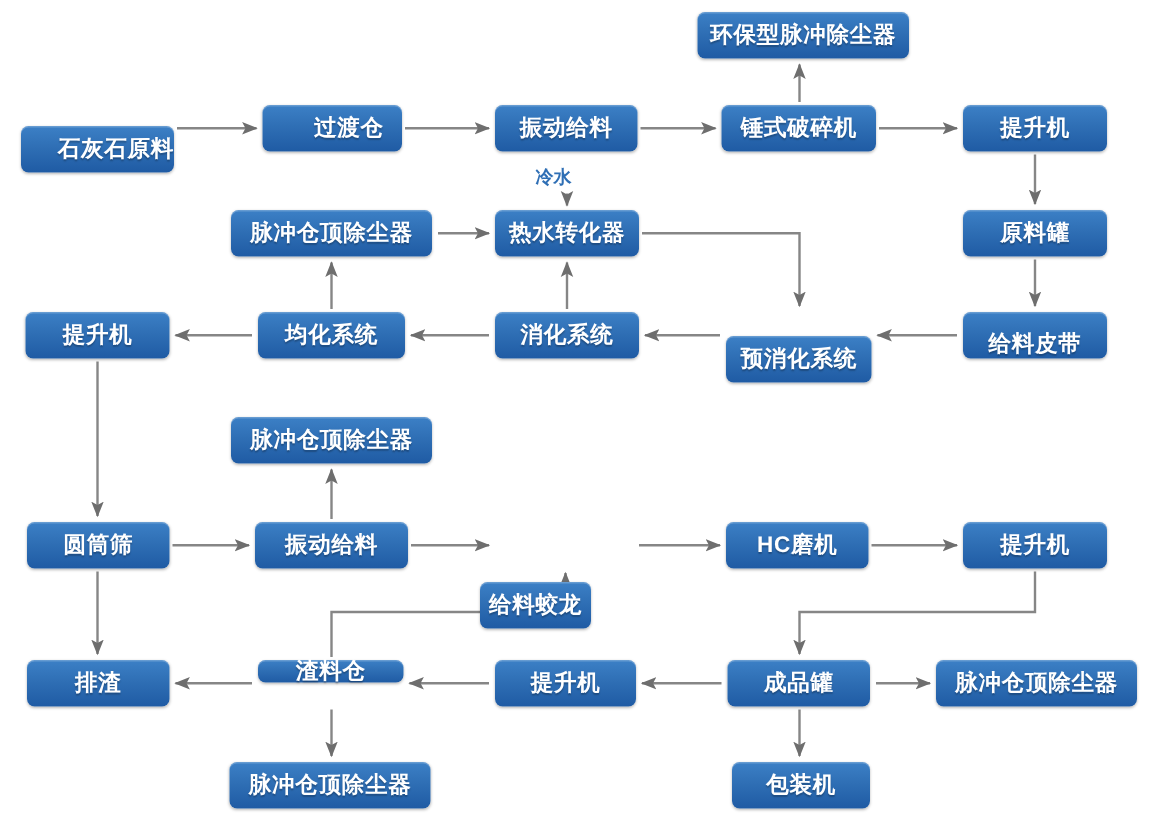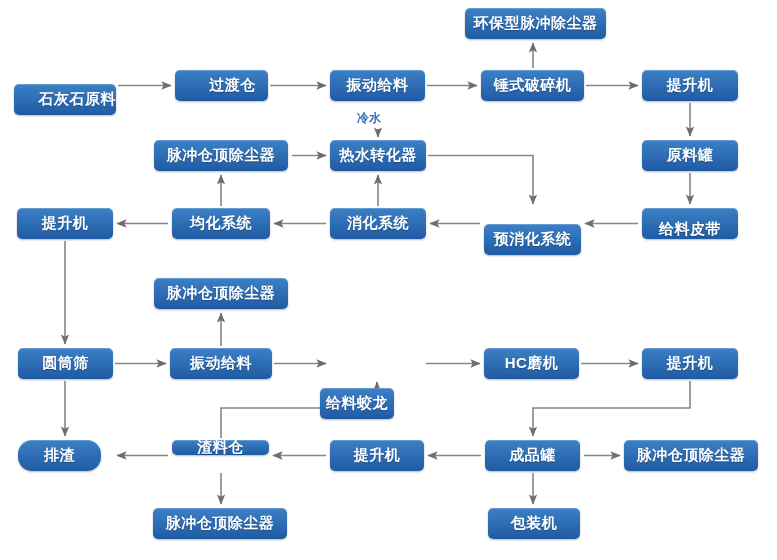--- a/index.html
+++ b/index.html
@@ -137,21 +137,21 @@
       </div>
       <div class="node" style="left: 320px; top: 348px; width: 74px; height: 31px; margin-top: 40px;">
         <span>给料蛟龙</span>
       </div>
       <div class="node" style="left: 484px; top: 348px; width: 95px; height: 31px;">
         <span>HC磨机</span>
       </div>
       <div class="node" style="left: 642px; top: 348px; width: 96px; height: 31px;">
         <span>提升机</span>
       </div>
-      <div class="node" style="left: 18px; top: 440px; width: 83px; height: 31px; border-radius: 14px;">
+      <div class="node" style="left: 18px; top: 440px; width: 95px; height: 31px;">
         <span>排渣</span>
       </div>
       <div class="node" style="left: 172px; top: 440px; width: 97px; height: 15px;">
         <span>渣料仓</span>
       </div>
       <div class="node" style="left: 330px; top: 440px; width: 94px; height: 31px;">
         <span>提升机</span>
       </div>
       <div class="node" style="left: 485px; top: 440px; width: 95px; height: 31px;">
         <span>成品罐</span>

